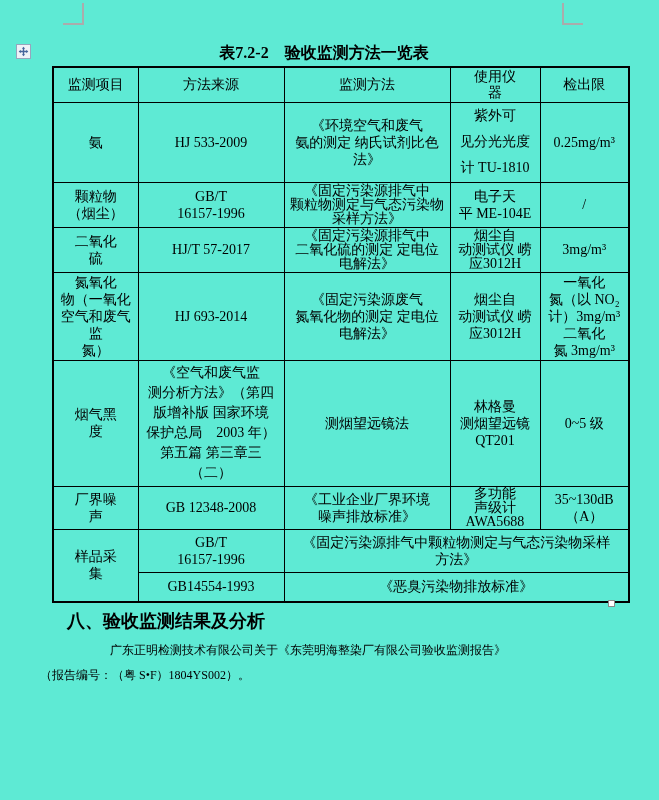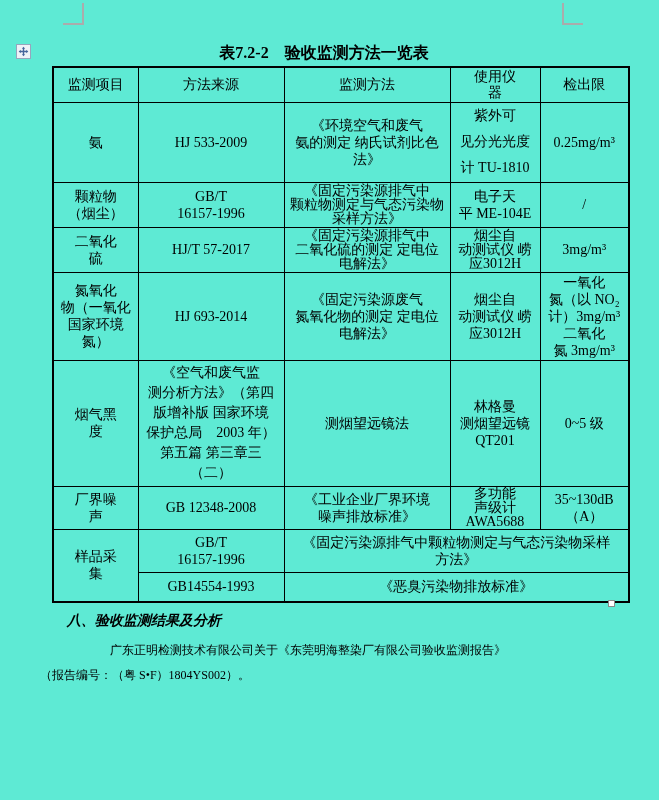--- a/index.html
+++ b/index.html
@@ -50,21 +50,21 @@
   tr.rh35  { height:35px; }
   tr.rh80  { height:80px; }
   tr.rh45  { height:45px; }
   tr.rh88  { height:88px; }
   tr.rh126 { height:126px; }
   tr.rh43  { height:43px; }
   tr.rh30  { height:30px; }
 
   .heading {
     position:absolute; left:67px; top:610px;
-    font-weight:bold; font-size:14px; line-height:22px;font-style:italic;
+    font-weight:bold; font-size:18px; line-height:22px;
   }
   .para {
     position:absolute; left:40px; top:638px; width:585px;
     font-size:12px; line-height:25px; text-indent:70px;
     white-space:pre-line;
   }
 </style>
 </head>
 <body>
 
@@ -129,21 +129,21 @@
 二氧化硫的测定 定电位
 电解法》</td>
       <td class="lh14">烟尘自
 动测试仪 崂
 应3012H</td>
       <td>3mg/m³</td>
     </tr>
     <tr class="rh88">
       <td>氮氧化
 物（一氧化
-国家环境
+空气和废气监
 氮）</td>
       <td>HJ 693-2014</td>
       <td>《固定污染源废气
 氮氧化物的测定 定电位
 电解法》</td>
       <td>烟尘自
 动测试仪 崂
 应3012H</td>
       <td>一氧化
 氮（以 NO₂

